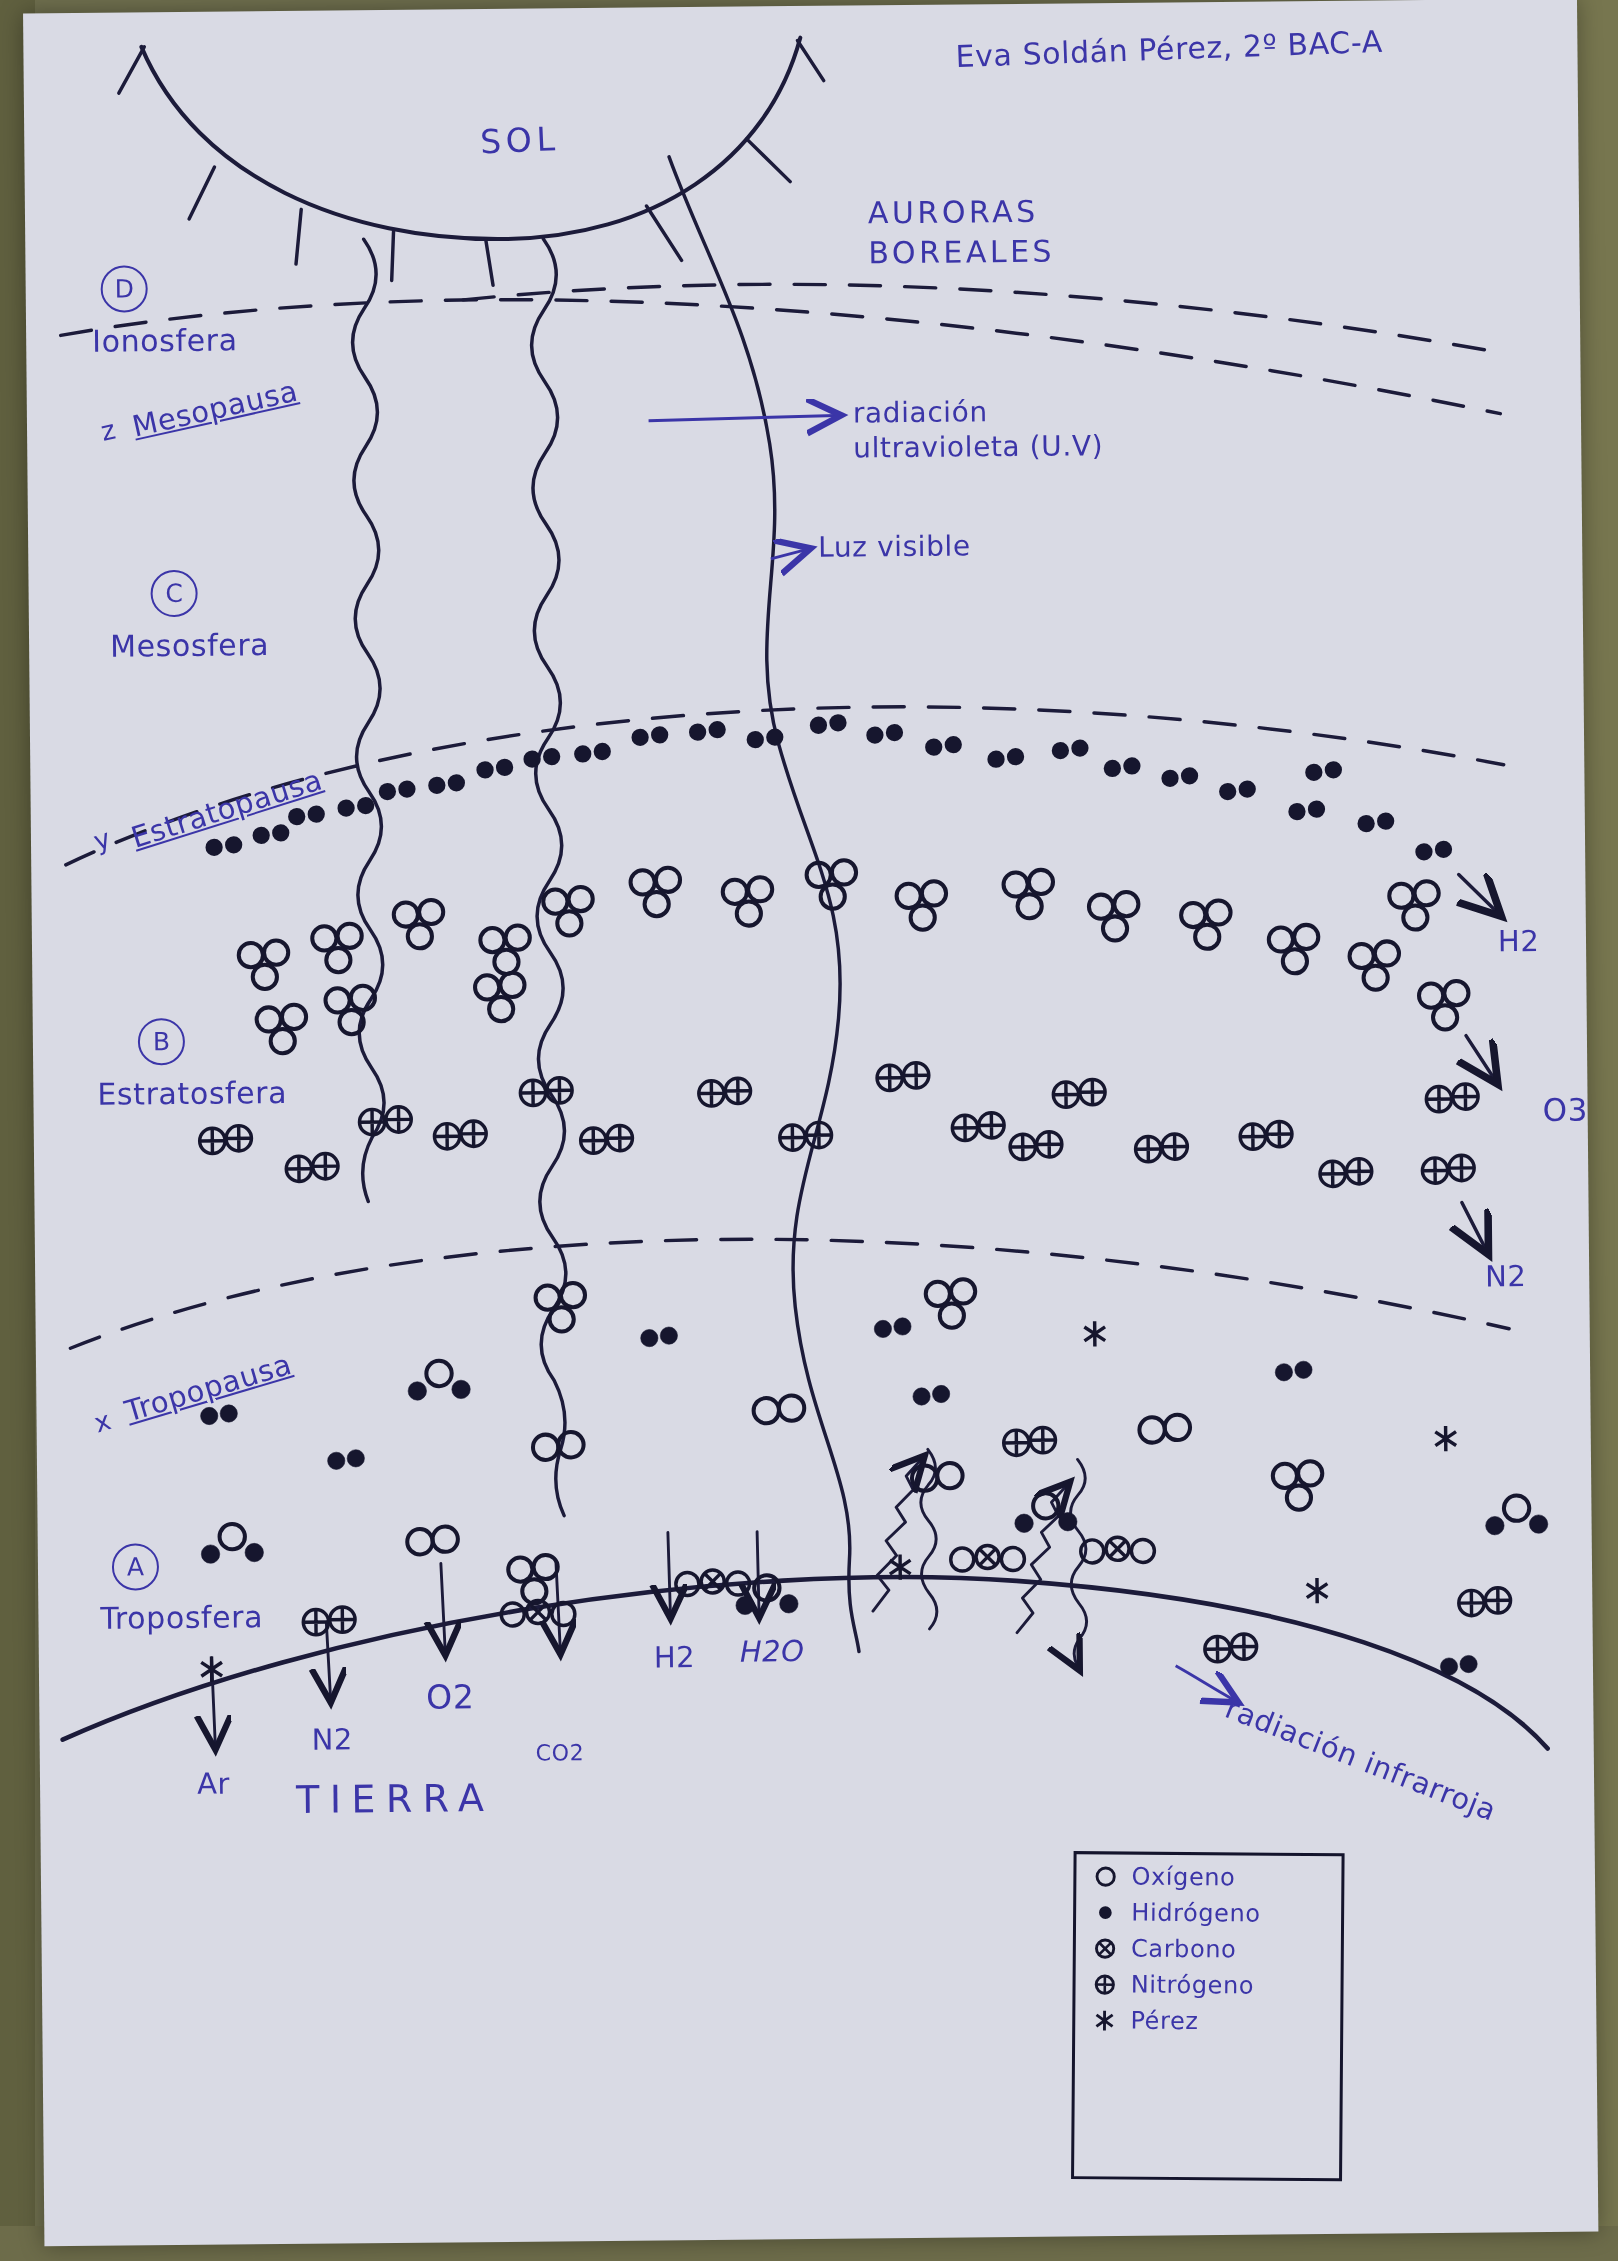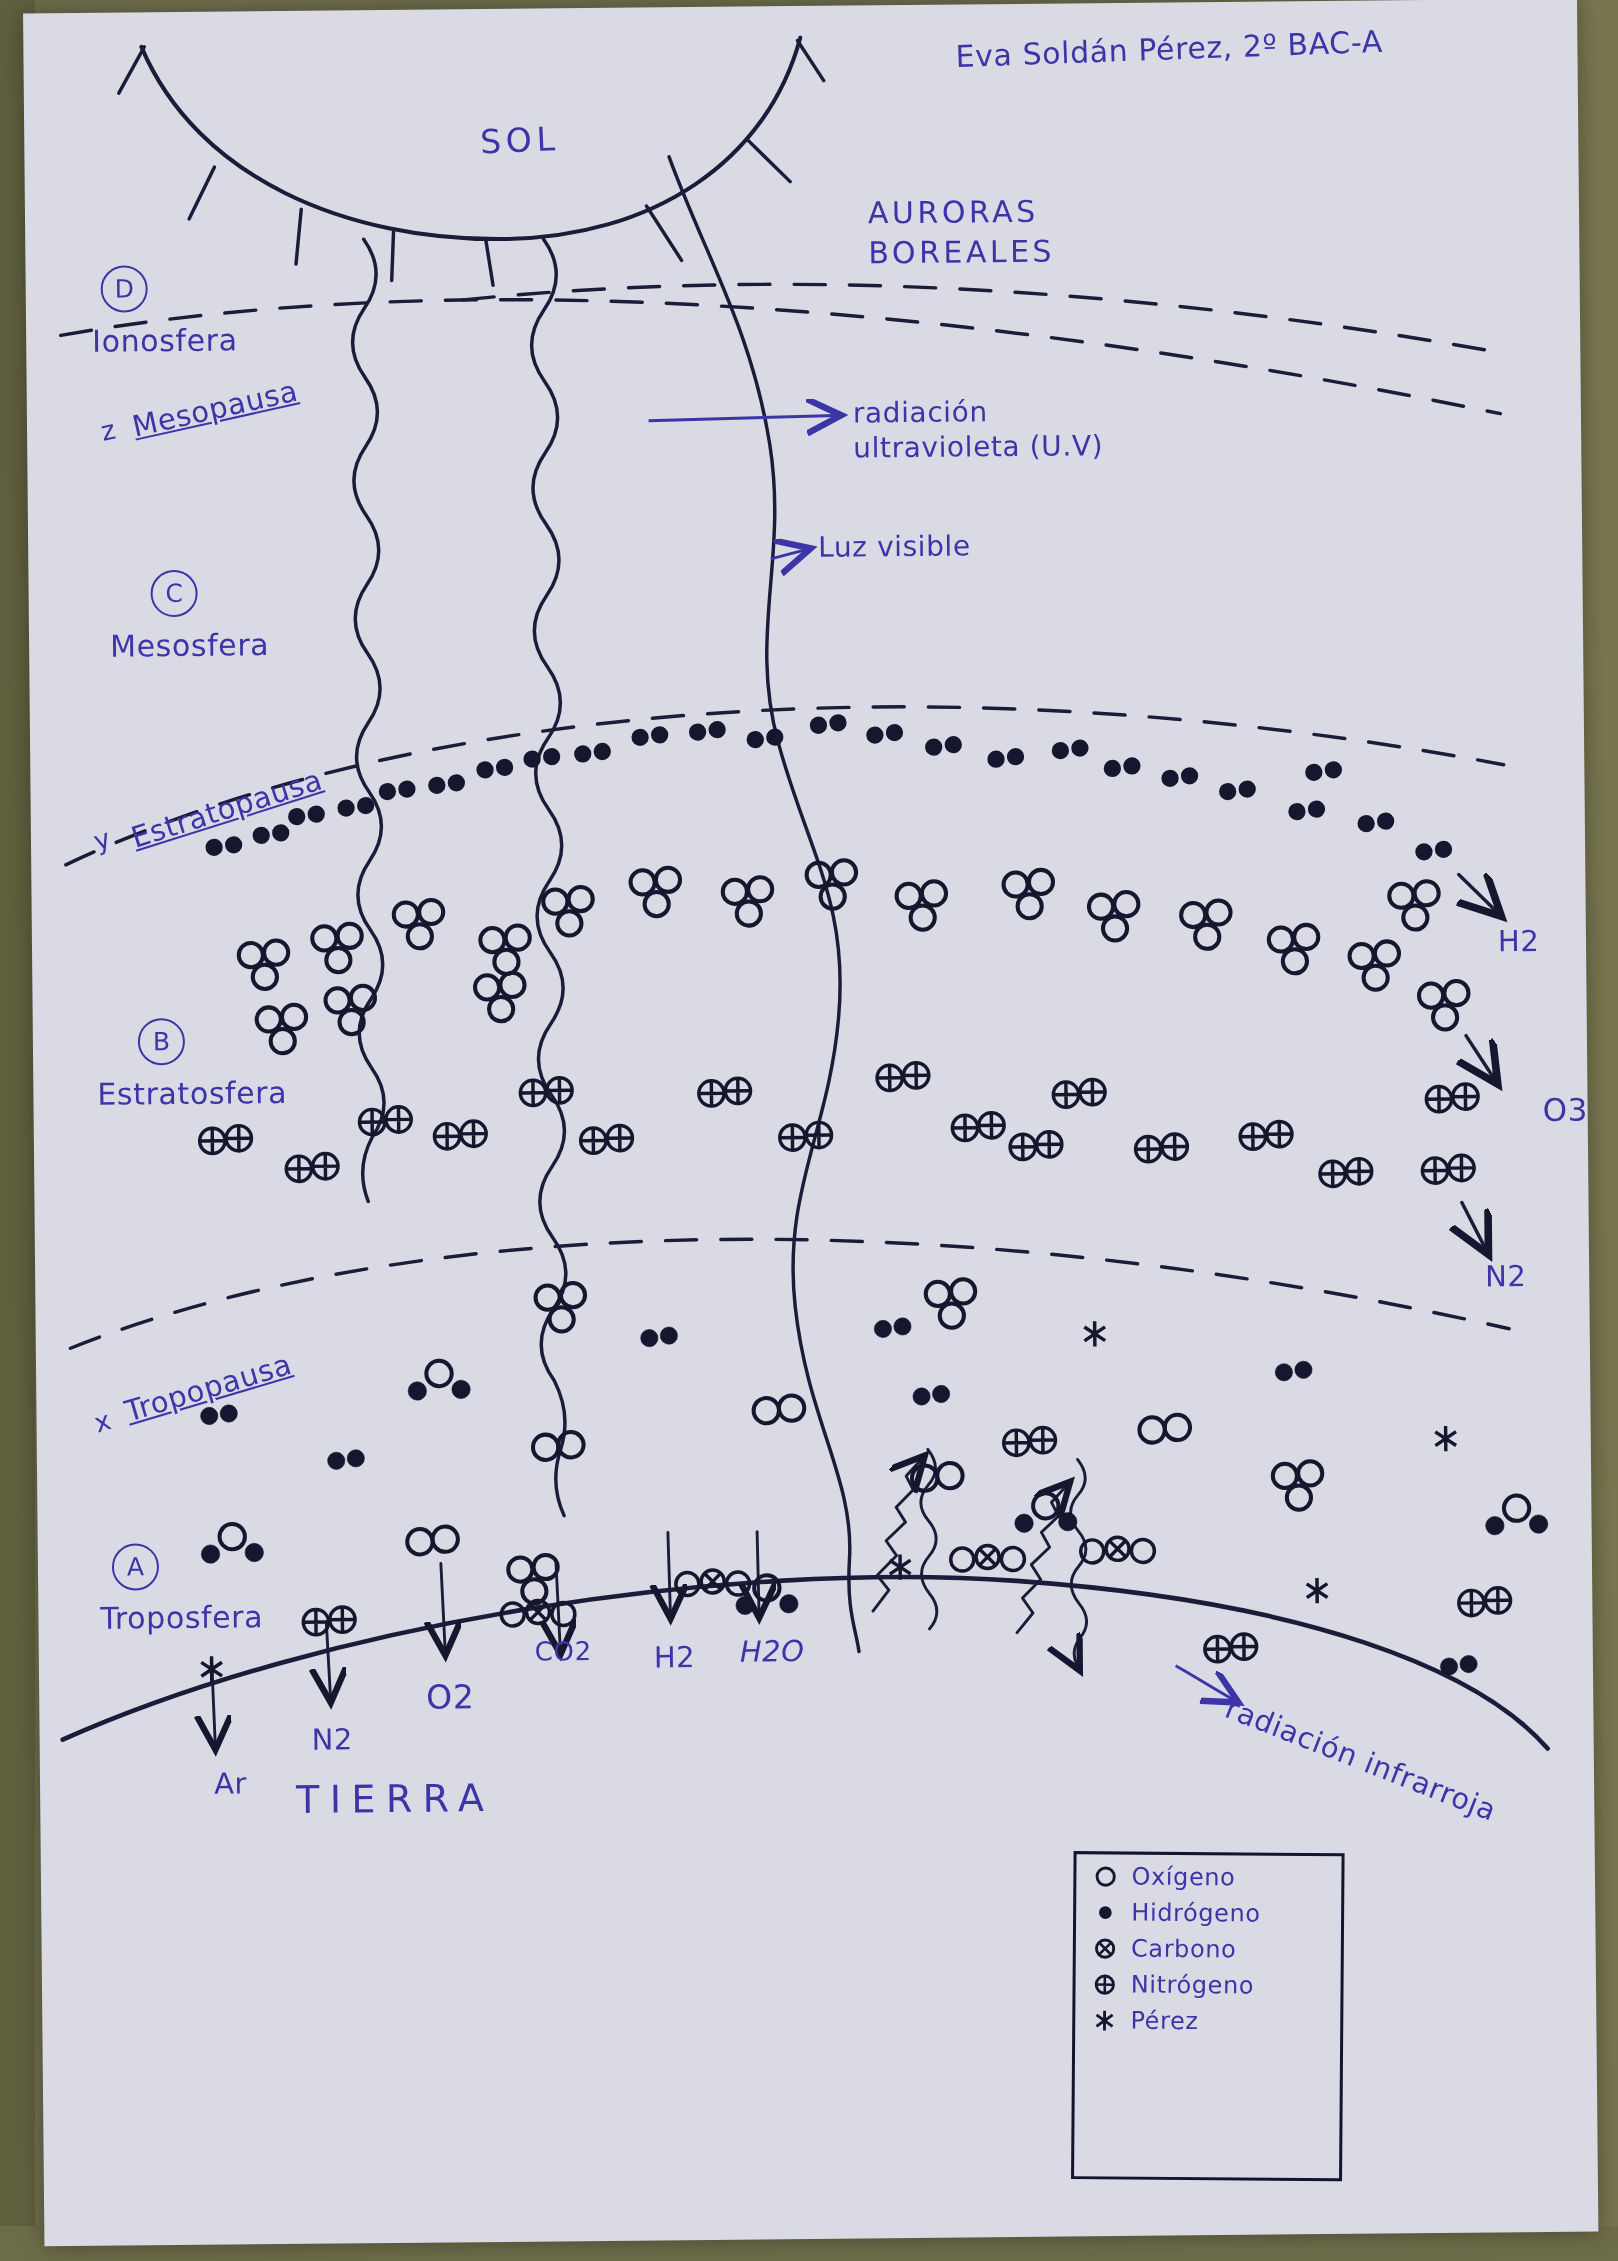--- a/index.html
+++ b/index.html
@@ -623,24 +623,24 @@
     <div class="hand" style="left:58px;top:1393px;font-size:26.5px;transform:rotate(-16deg);">x</div>
     <div class="hand" style="left:86px;top:1359px;font-size:29px;text-decoration:underline;transform:rotate(-16deg);">Tropopausa</div>
 
     <div class="circ-letter" style="left:74px;top:1531px;">A</div>
     <div class="hand" style="left:62px;top:1588px;font-size:30px;">Troposfera</div>
 
     <div class="hand" style="left:1466px;top:925px;font-size:29px;">H2</div>
     <div class="hand" style="left:1509px;top:1093px;font-size:31px;">O3</div>
     <div class="hand" style="left:1450px;top:1260px;font-size:29px;">N2</div>
 
-    <div class="hand" style="left:157px;top:1755px;font-size:29px;margin-left:17px;">Ar</div>
+    <div class="hand" style="left:157px;top:1755px;font-size:29px;">Ar</div>
     <div class="hand" style="left:272px;top:1712px;font-size:29px;">N2</div>
     <div class="hand" style="left:387px;top:1668px;font-size:33px;">O2</div>
-    <div class="hand" style="left:496px;top:1628px;font-size:26px;">CO2</div>
+    <div class="hand" style="left:496px;top:1732px;font-size:22px;">CO2</div>
     <div class="hand" style="left:615px;top:1633px;font-size:29px;">H2</div>
     <div class="hand" style="left:701px;top:1628px;font-size:29px;font-style:italic;">H2O</div>
 
     <div class="hand" style="left:256px;top:1767px;font-size:38px;letter-spacing:10.4px;">TIERRA</div>
 
     <div class="hand" style="left:1194px;top:1689px;font-size:29px;transform:rotate(22deg);transform-origin:0 0;">radiación infrarroja</div>
 
     <div class="legend-box" style="left:1030px;top:1850px;width:265px;height:322px;transform:rotate(1deg);">
 
       <div class="legend-row">

